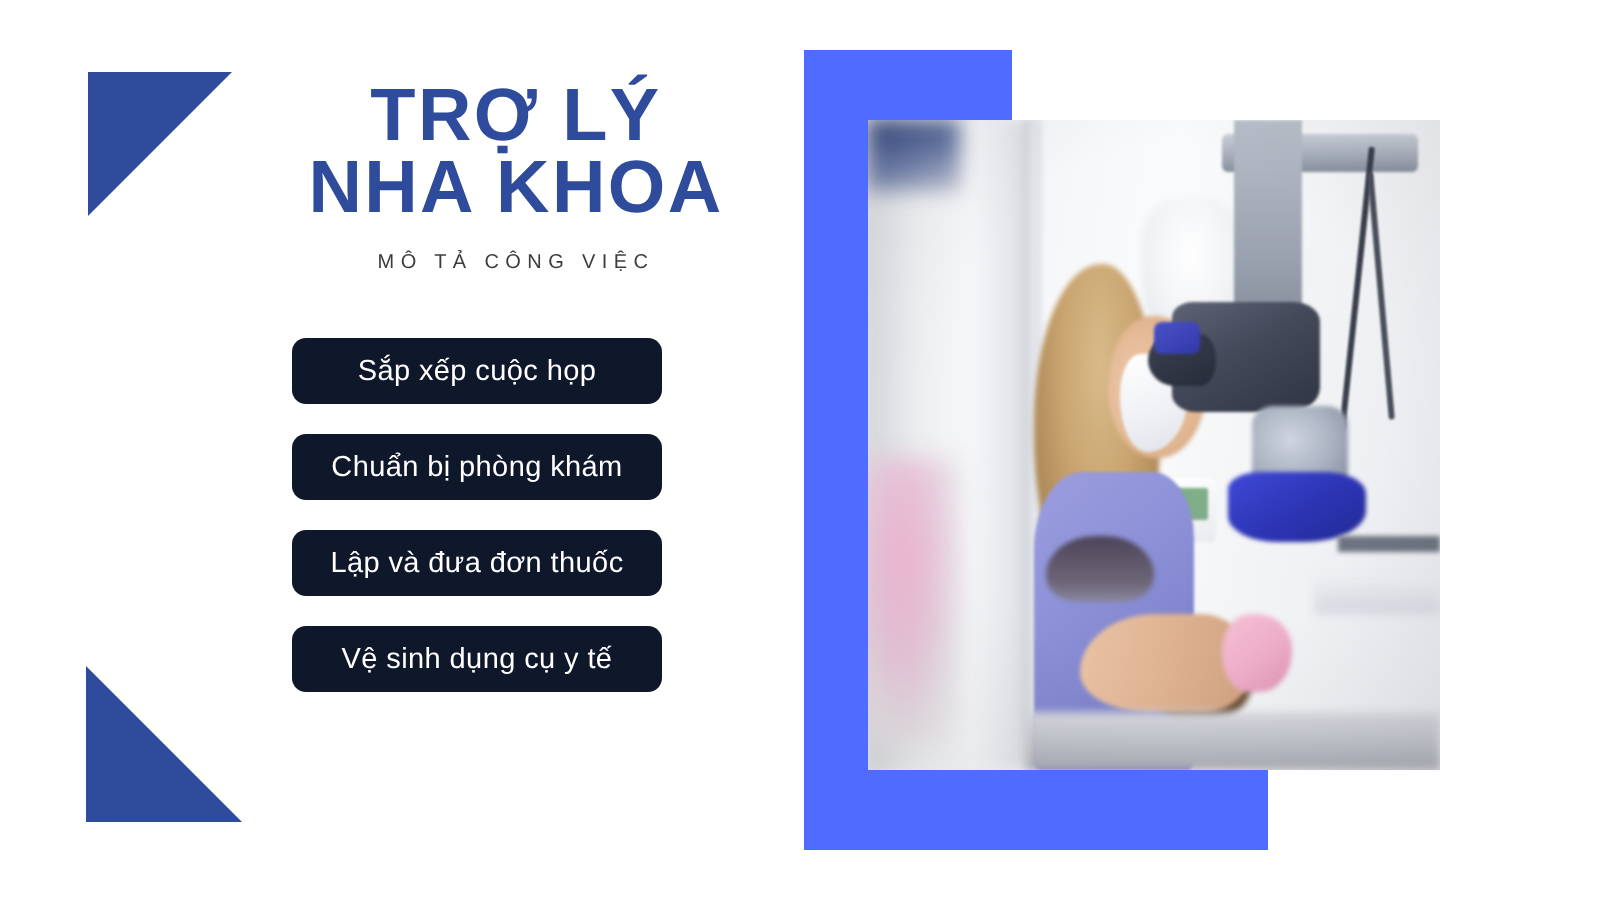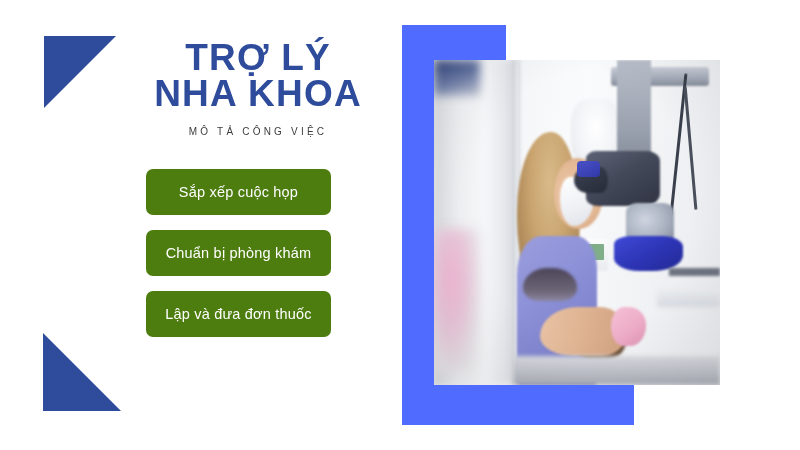--- a/index.html
+++ b/index.html
@@ -60,23 +60,23 @@
   
   #pill-list {
     position:absolute;
     left:146px; top:169px;
     width:185px;
     display:flex;
     flex-direction:column;
     gap:15px;
   }
   .pill {
-    height:46px;
+    height:33px;
     border-radius:7px;
-    background:#4d7c0f;
+    background:#0f172a;
     color:#ffffff;
     font-size:14.5px;
     letter-spacing:0.2px;
     display:flex;
     align-items:center;
     justify-content:center;
     white-space:nowrap;
     user-select:none;
   }
 
@@ -286,20 +286,21 @@
       <span id="title-line-1">TRỢ LÝ</span>
       <span id="title-line-2">NHA KHOA</span>
     </div>
     <div id="subtitle">MÔ TẢ CÔNG VIỆC</div>
   </div>
 
   <div id="pill-list">
     <div class="pill">Sắp xếp cuộc họp</div>
     <div class="pill">Chuẩn bị phòng khám</div>
     <div class="pill">Lập và đưa đơn thuốc</div>
+    <div class="pill">Vệ sinh dụng cụ y tế</div>
   </div>
 
   <div id="photo-block">
     <div id="blue-backdrop"></div>
     <div id="blue-backdrop-foot"></div>
 
     <div id="photo-frame">
       <div class="ph" id="ph-bg"></div>
       <div class="ph" id="ph-wall-left"></div>
       <div class="ph" id="ph-dark-top-left"></div>

